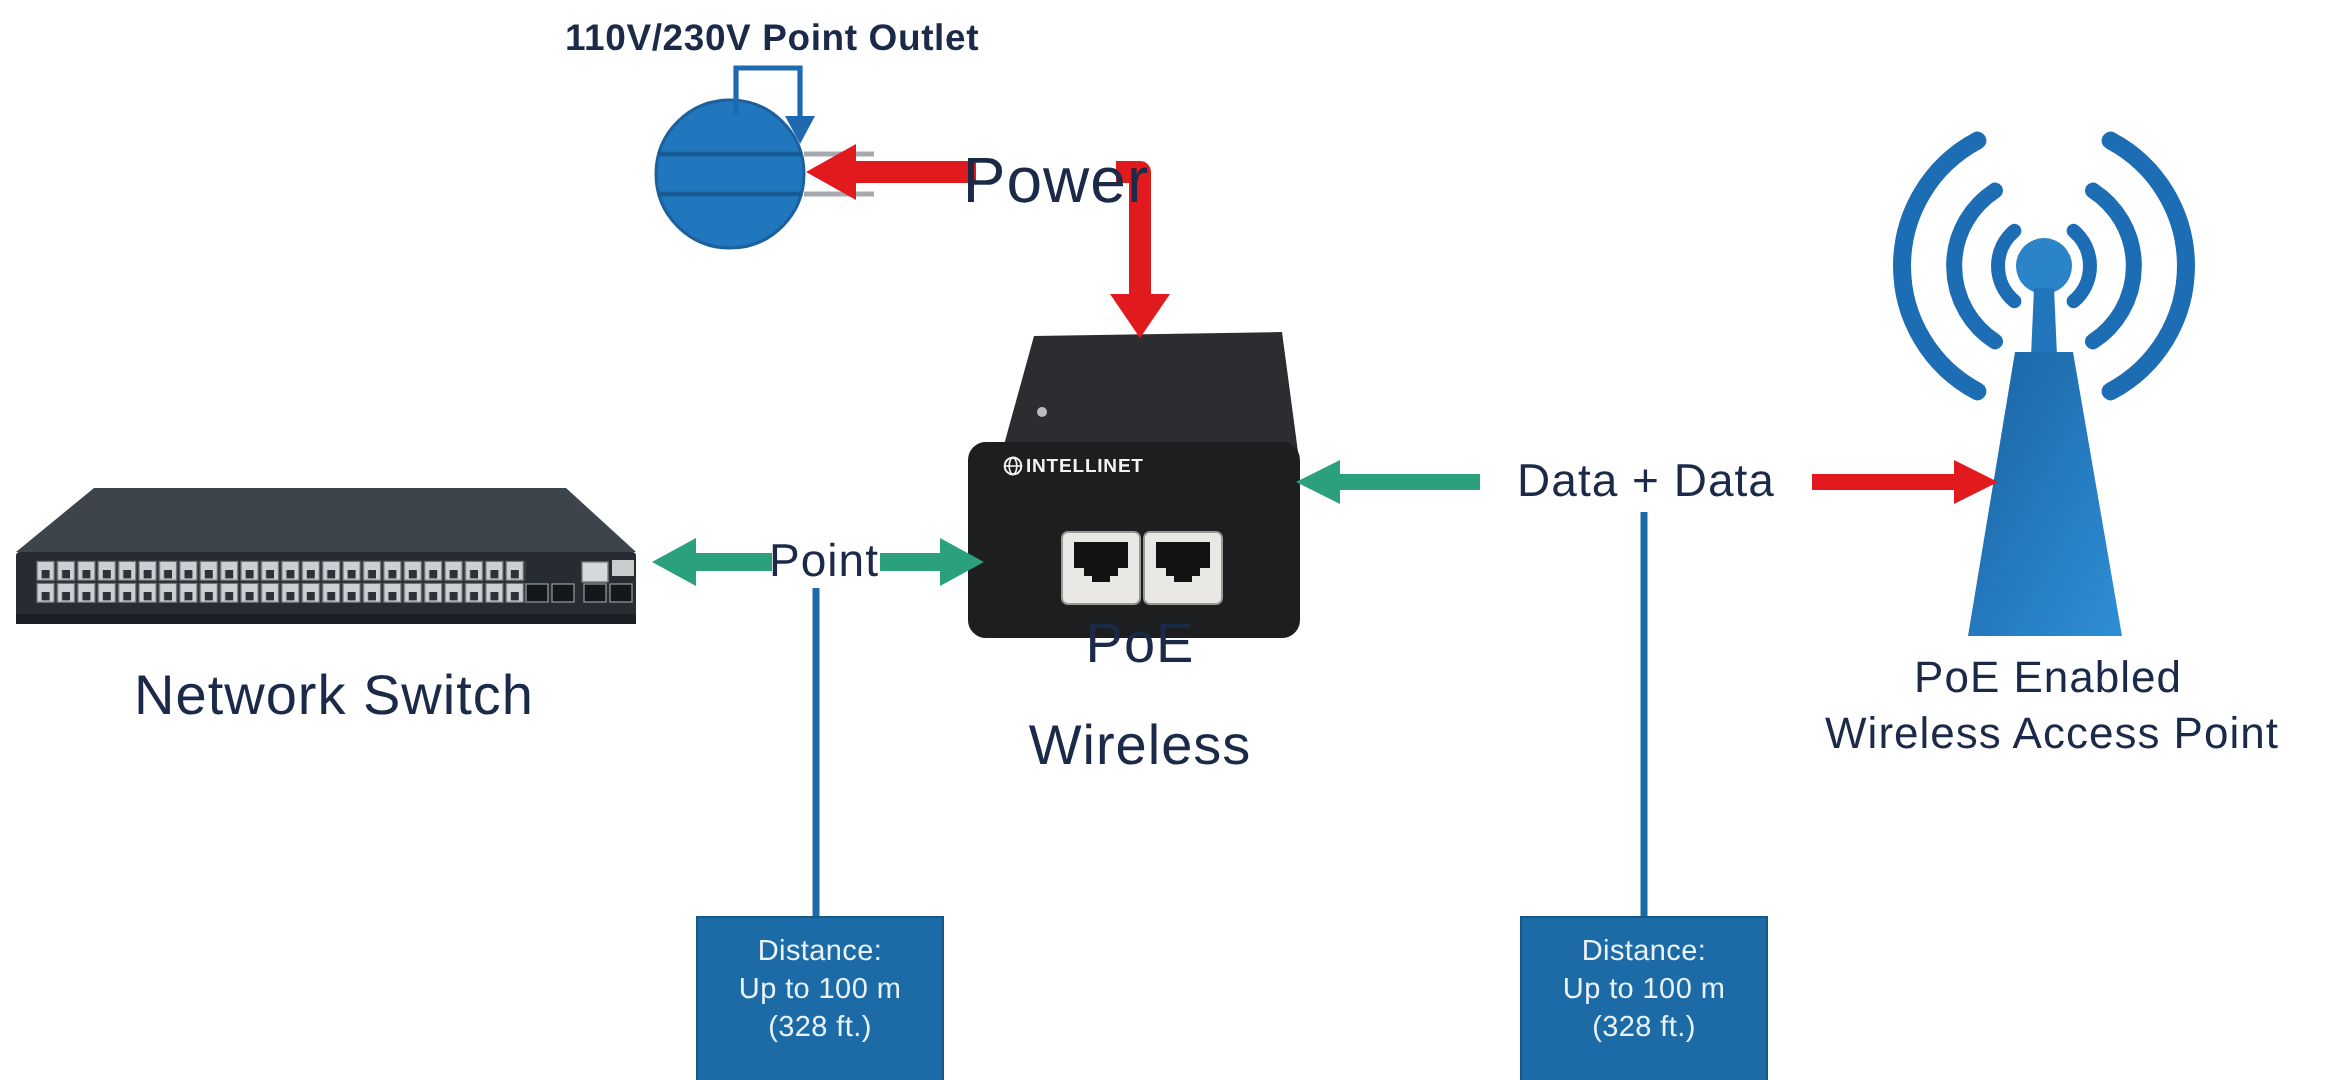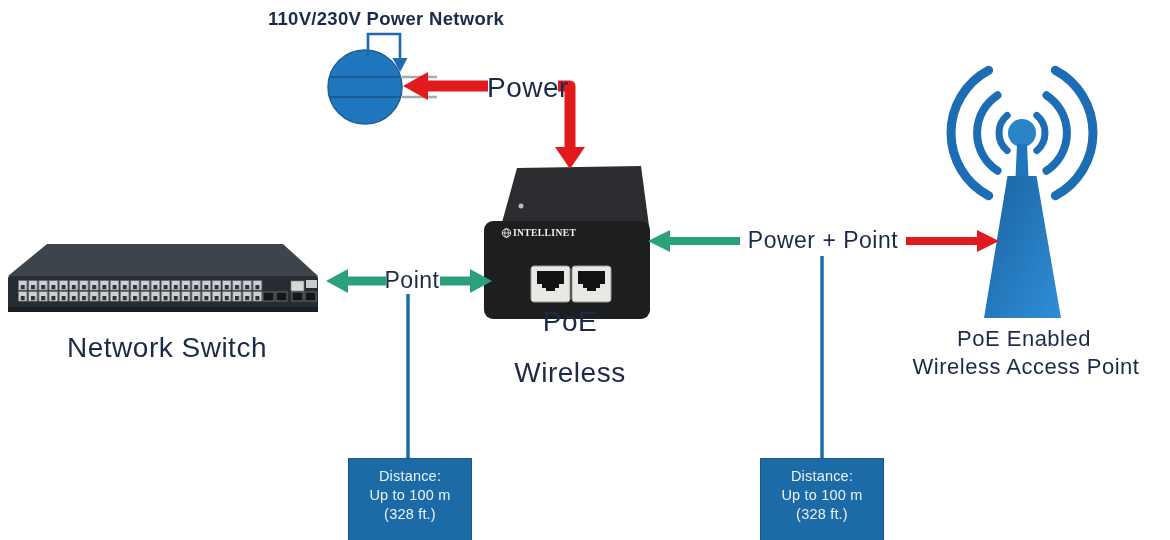--- a/index.html
+++ b/index.html
@@ -6,24 +6,24 @@
     --navy:#1c2a49; --red:#e11b1d; --green:#2aa17c; --blue:#1c6ba6; --icon-blue:#2077bd;
   }
   *{margin:0;padding:0;box-sizing:border-box;}
   html,body{width:1170px;height:540px;background:#ffffff;overflow:hidden;
     font-family:"Liberation Sans",sans-serif;}
   .stage{position:relative;width:1170px;height:540px;background:#fff;}
   .stage svg{position:absolute;left:0;top:0;}
   .lbl{position:absolute;color:var(--navy);white-space:nowrap;font-weight:500;
     letter-spacing:.5px;transform:translateX(-50%);}
   .lbl-title{font-size:18.5px;font-weight:600;letter-spacing:.3px;}
-  .lbl-arrow{font-size:28px;}
+  .lbl-arrow{font-size:32px;}
   .lbl-device{font-size:28px;}
   .brand{position:absolute;color:#f2f2f2;font-size:9.5px;font-weight:700;
-    letter-spacing:.4px;white-space:nowrap;transform:none;font-family:Liberation Serif, serif;}
+    letter-spacing:.4px;white-space:nowrap;transform:none;}
   .distance-box{position:absolute;width:124px;height:92px;background:var(--blue);
     border:1px solid rgba(0,0,0,.18);color:#eaf3fa;text-align:center;
     font-size:14.5px;line-height:19px;padding-top:8px;letter-spacing:.2px;}
   .distance-box span{display:block;}
   
   .f-red{fill:var(--red);} .s-red{stroke:var(--red);fill:none;}
   .f-green{fill:var(--green);} .s-green{stroke:var(--green);fill:none;}
   .s-blue{stroke:var(--blue);fill:none;}
   .f-iconblue{fill:var(--icon-blue);}
 </style>
@@ -121,27 +121,27 @@
     </g>
 
     <g>
       <polygon class="f-green" points="648,241 670,230 670,252"></polygon>
       <path class="s-green" d="M668 241 H 740" stroke-width="8"></path>
       <path class="s-red" d="M906 241 H 977" stroke-width="8"></path>
       <polygon class="f-red" points="999,241 977,230 977,252"></polygon>
     </g>
   </svg>
 
-  <div class="lbl lbl-title" style="left:386px;top:8px;">110V/230V Power Network</div>
+  <div class="lbl lbl-title" style="left:386px;top:8px;">110V/230V Point Outlet</div>
 
   <div class="lbl lbl-arrow" style="left:528px;top:72px;">Power</div>
 
   <div class="lbl lbl-arrow" style="left:412px;top:267px;font-size:23px;">Point</div>
 
-  <div class="lbl lbl-arrow" style="left:823px;top:227px;font-size:23px;">Power + Point</div>
+  <div class="lbl lbl-arrow" style="left:823px;top:227px;font-size:23px;">Data + Data</div>
 
   <div class="lbl lbl-device" style="left:167px;top:332px;">Network Switch</div>
 
   <div class="lbl lbl-device" style="left:570px;top:306px;">PoE</div>
   <div class="lbl lbl-device" style="left:570px;top:357px;">Wireless</div>
 
   <div class="lbl lbl-device" style="left:1024px;top:326px;font-size:22px;">PoE Enabled</div>
   <div class="lbl lbl-device" style="left:1026px;top:354px;font-size:22px;">Wireless Access Point</div>
 
   <div class="brand" style="left:513px;top:227.5px;">INTELLINET</div>

